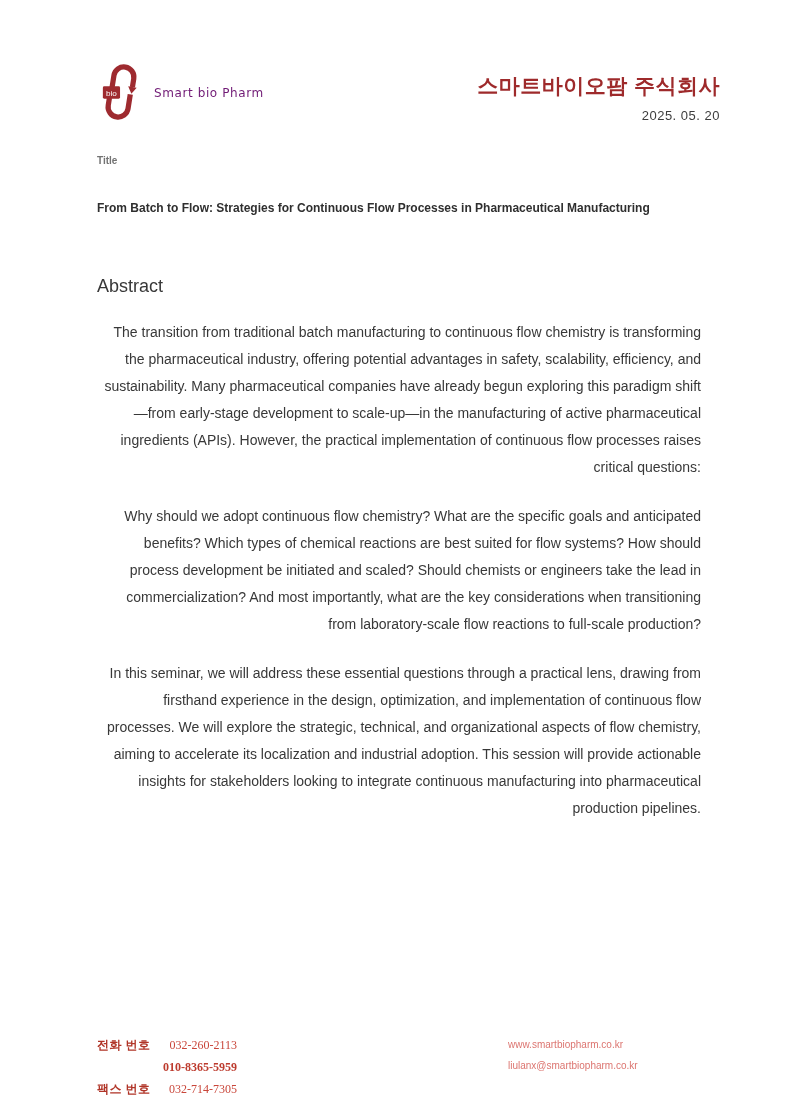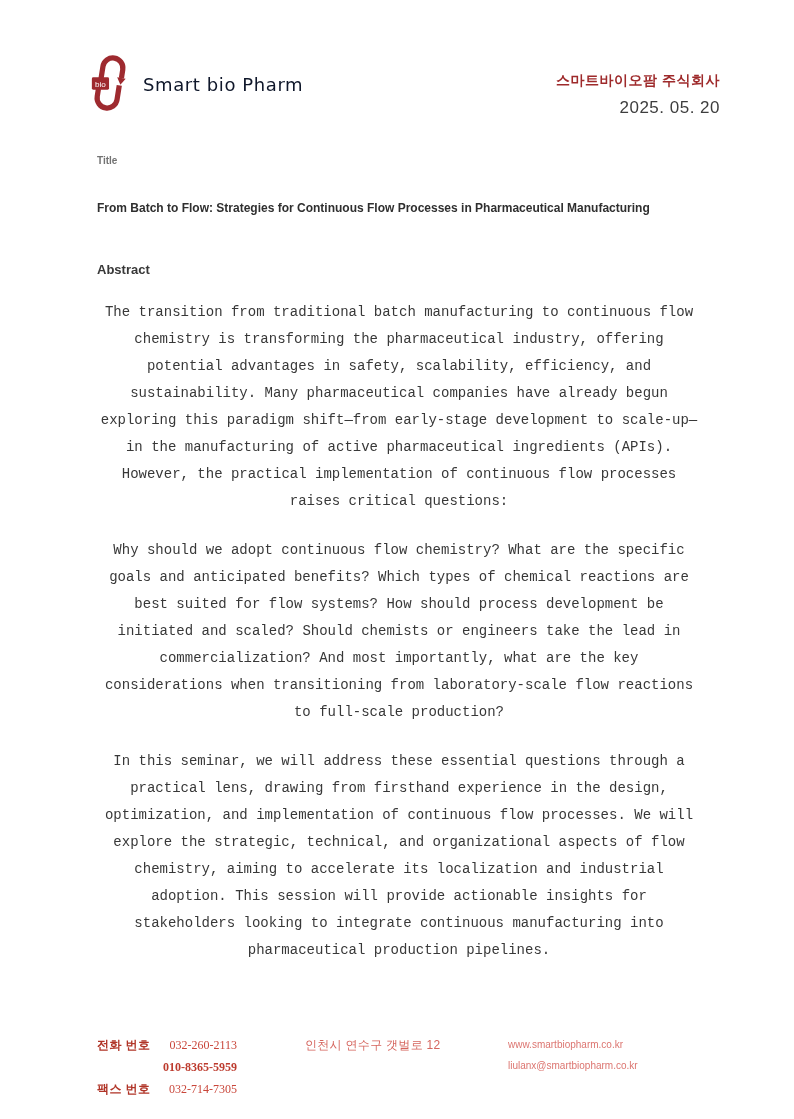--- a/index.html
+++ b/index.html
@@ -12,53 +12,53 @@
     background: #ffffff;
     font-family: "Liberation Sans", sans-serif;
     color: #383838;
     overflow: hidden;
   }
 
   
   .header {
     position: absolute;
     top: 46px;
-    left: 89px;
+    left: 100px;
     right: 74px;
     display: flex;
     justify-content: space-between;
-    align-items: center;
+    align-items: flex-end;
   }
   .brand {
     display: flex;
     align-items: center;
     gap: 12px;
     margin-top: 2px;
   }
   .brand svg { display: block; }
   .brand-text {
-    font-size: 18px;
+    font-size: 12px;
     letter-spacing: 0.6px;
-    color: #0f172a;
+    color: #701a75;
     font-family: "DejaVu Sans", sans-serif;
     margin-top: 2px;
   }
   .header-right {
     text-align: right;
     margin-top: 26px;
   }
   .company-name {
-    font-size: 14px;
+    font-size: 21px;
     font-weight: bold;
     color: #9e2a2b;
     letter-spacing: 0.5px;
   }
   .doc-date {
     margin-top: 8px;
-    font-size: 17px;
+    font-size: 13px;
     color: #3d3d3d;
     letter-spacing: 0.5px;
   }
 
   
   .doc-body {
     position: absolute;
     top: 155px;
     left: 97px;
     width: 604px;
@@ -70,32 +70,30 @@
   }
   .doc-title {
     margin-top: 24px;
     font-size: 12px;
     font-weight: bold;
     color: #2f2f2f;
     line-height: 36px;
     text-align: justify;
   }
   .abstract-label {
-    margin-top: 36px;
-    font-size: 13px;
+    margin-top: 50px;
+    font-size: 18px;
     color: #383838;
-    font-weight: bold;
   }
   .paragraph {
     margin-top: 22px;
     font-size: 14px;
     line-height: 27px;
     color: #383838;
-    text-align: center;
-    font-family: Liberation Mono, monospace;
+    text-align: right;
   }
 
   
   .footer {
     position: absolute;
     top: 1034px;
     left: 0;
     right: 0;
     font-size: 12px;
   }
@@ -163,21 +161,20 @@
       </div>
       <div class="contact-row value-only">
         <span class="contact-value bold">010-8365-5959</span>
       </div>
       <div class="contact-row">
         <span class="contact-label">팩스 번호</span>
         <span class="contact-value">032-714-7305</span>
       </div>
     </div>
     <div class="footer-col col-address">
-      <div class="address-line">인천시 연수구 갯벌로 12</div>
     </div>
     <div class="footer-col col-links">
       <a class="link-line" href="#">www.smartbiopharm.co.kr</a>
       <a class="link-line" href="#">liulanx@smartbiopharm.co.kr</a>
     </div>
   </div>
 
 </div>
 
 </body></html>

